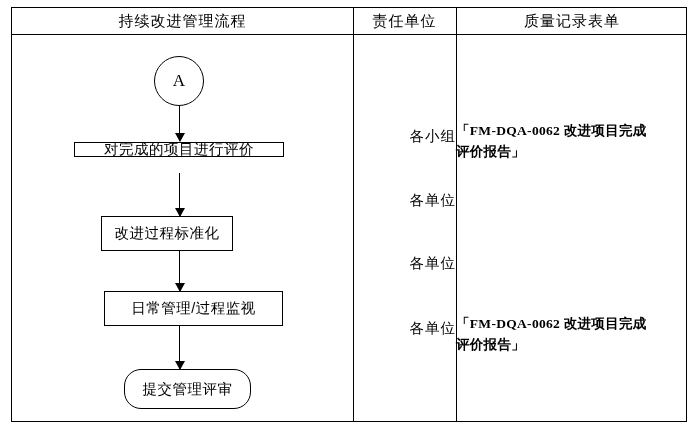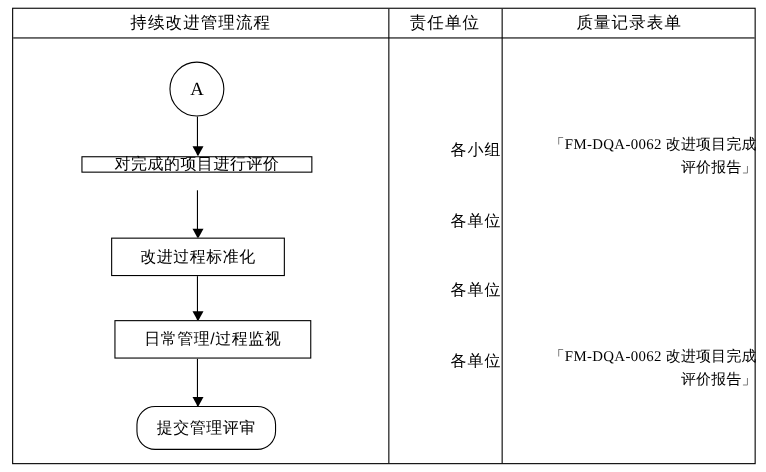--- a/index.html
+++ b/index.html
@@ -120,25 +120,26 @@
     position: absolute;
     text-align: right;
     font-size: 14.5px;
     letter-spacing: 1px;
     white-space: nowrap;
   }
 
   
   .record-label {
     position: absolute;
-    text-align: right;
+    text-align: left;
     font-family: "Liberation Serif", "DejaVu Serif", serif;
     font-size: 13.5px;
     line-height: 1.55;
     letter-spacing: 0.3px;
+    font-weight: bold;
   }
 </style>
 </head>
 <body>
 
 <div id="flow-table">
 
   <div class="header-rule"></div>
   <div class="col-rule c1"></div>
   <div class="col-rule c2"></div>
@@ -152,21 +153,21 @@
   </div>
 
   <div class="arrow" style="left:167px; top:98px; height:35px;"></div>
 
   <div class="node" style="left:62px; top:134px; width:210px; height:15px;">
     <span>对完成的项目进行评价</span>
   </div>
 
   <div class="arrow" style="left:167px; top:165px; height:43px;"></div>
 
-  <div class="node" style="left:89px; top:208px; width:158px; height:35px;font-family:Liberation Mono, monospace;">
+  <div class="node" style="left:89px; top:208px; width:132px; height:35px;font-family:Liberation Mono, monospace;">
     <span>改进过程标准化</span>
   </div>
 
   <div class="arrow" style="left:167px; top:243px; height:40px;"></div>
 
   <div class="node" style="left:92px; top:283px; width:179px; height:35px;">
     <span>日常管理/过程监视</span>
   </div>
 
   <div class="arrow" style="left:167px; top:318px; height:43px;"></div>

